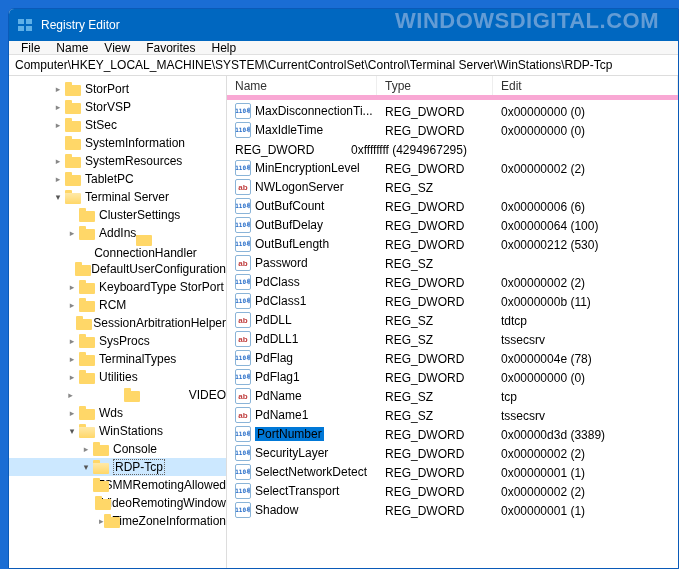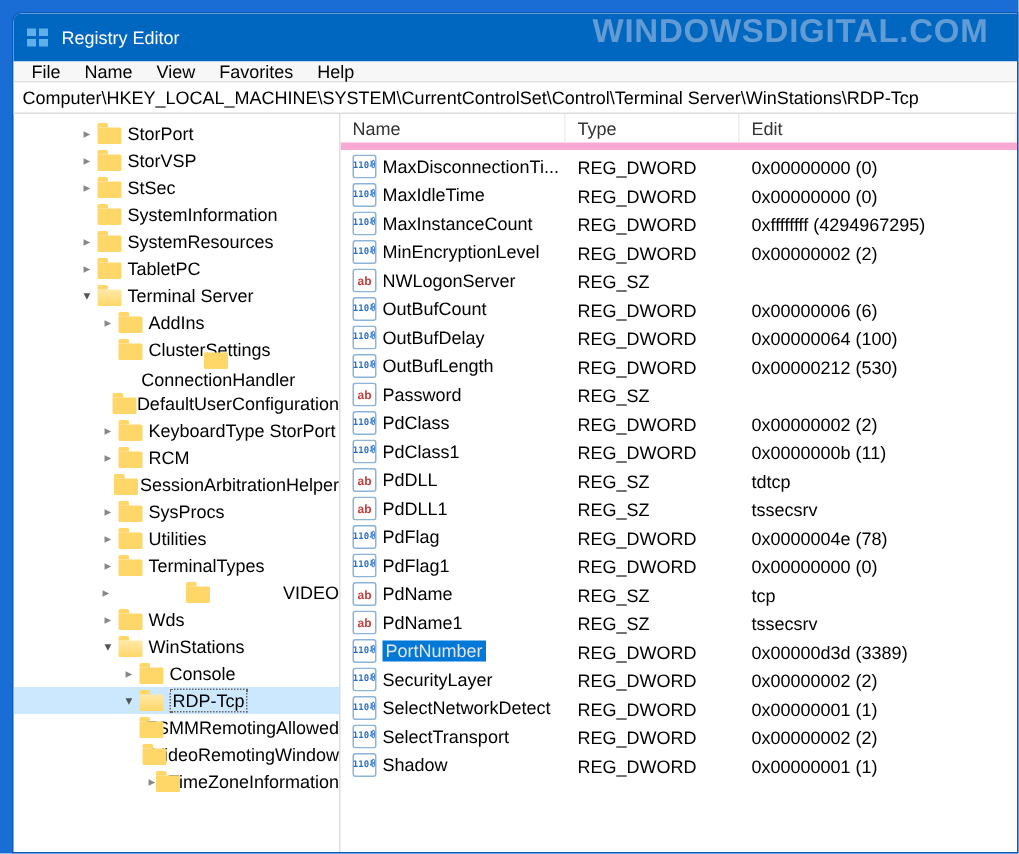--- a/index.html
+++ b/index.html
@@ -26,21 +26,21 @@
 .folder-icon::after { content: ""; position: absolute; width: 7px; height: 3px; top: 0; left: 0; background: #ffd768; border-radius: 1px 1px 0 0; }
 .folder-icon.open::before { background: linear-gradient(#ffe9a8,#ffd768); }
 .list { flex: 1; overflow: hidden; font-size: 12px; }
 .list-head { display: flex; border-bottom: 5px solid #f9a8d4; height: 24px; align-items: center; background: #fff; }
 .list-head div { padding: 0 8px; color: #333; border-right: 1px solid #eee; height: 100%; display: flex; align-items: center; }
 .col-name { width: 150px; }
 .col-type { width: 116px; }
 .col-data { flex: 1; }
 .list-body { }
 .list-row { display: flex; height: 19px; align-items: flex-end; }
-.list-row.selected .cell-name-text { background: #0078d7; color: #e5e5e5; padding: 0 2px; }
+.list-row.selected .cell-name-text { background: #0078d7; color: #000000; padding: 0 2px; }
 .cell { padding: 0 8px; overflow: hidden; white-space: nowrap; text-overflow: ellipsis; }
 .cell-name { width: 150px; display: flex; align-items: center; }
 .cell-type { width: 116px; }
 .cell-data { flex: 1; }
 .val-icon { width: 16px; height: 16px; margin-right: 4px; flex-shrink: 0; border: 1px solid #8ab4d8; border-radius: 2px; display: flex; align-items: center; justify-content: center; font-size: 8px; font-weight: bold; background: #fff; }
 .val-icon.bin { color: #2a6fc9; }
 .val-icon.bin::before { content: "110\A011"; white-space: pre; line-height: 6px; font-size: 6px; font-family: monospace; }
 .val-icon.str { color: #c04040; }
 .val-icon.str::before { content: "ab"; font-size: 8px; }
 </style>
@@ -103,29 +103,29 @@
           <span class="twisty closed"></span>
           <span class="folder-icon"></span>
           <span class="label">TabletPC</span>
         </div>
         <div class="tree-row" style="padding-left: 42px;">
           <span class="twisty open"></span>
           <span class="folder-icon open"></span>
           <span class="label">Terminal Server</span>
         </div>
         <div class="tree-row" style="padding-left: 56px;">
+          <span class="twisty none"></span>
+          <span class="folder-icon"></span>
+          <span class="label">ClusterSettings</span>
+        </div>
+        <div class="tree-row" style="padding-left: 56px;">
           <span class="twisty closed"></span>
           <span class="folder-icon"></span>
           <span class="label">AddIns</span>
         </div>
-        <div class="tree-row" style="padding-left: 56px;">
-          <span class="twisty none"></span>
-          <span class="folder-icon"></span>
-          <span class="label">ClusterSettings</span>
-        </div>
         <div class="tree-row" style="padding-left: 56px; flex-direction: column;">
           <span class="twisty none"></span>
           <span class="folder-icon"></span>
           <span class="label">ConnectionHandler</span>
         </div>
         <div class="tree-row" style="padding-left: 56px;">
           <span class="twisty none"></span>
           <span class="folder-icon"></span>
           <span class="label">DefaultUserConfiguration</span>
         </div>
@@ -145,26 +145,26 @@
           <span class="label">SessionArbitrationHelper</span>
         </div>
         <div class="tree-row" style="padding-left: 56px;">
           <span class="twisty closed"></span>
           <span class="folder-icon"></span>
           <span class="label">SysProcs</span>
         </div>
         <div class="tree-row" style="padding-left: 56px;">
           <span class="twisty closed"></span>
           <span class="folder-icon"></span>
+          <span class="label">TerminalTypes</span>
+        </div>
+        <div class="tree-row" style="padding-left: 56px;">
+          <span class="twisty closed"></span>
+          <span class="folder-icon"></span>
           <span class="label">Utilities</span>
-        </div>
-        <div class="tree-row" style="padding-left: 56px;">
-          <span class="twisty closed"></span>
-          <span class="folder-icon"></span>
-          <span class="label">TerminalTypes</span>
         </div>
         <div class="tree-row" style="padding-left: 56px; gap: 48px;">
           <span class="twisty closed"></span>
           <span class="folder-icon"></span>
           <span class="label">VIDEO</span>
         </div>
         <div class="tree-row" style="padding-left: 56px;">
           <span class="twisty closed"></span>
           <span class="folder-icon"></span>
           <span class="label">Wds</span>
@@ -217,24 +217,20 @@
           </div>
           <div class="list-row">
             <div class="cell cell-name">
               <span class="val-icon bin"></span>
               <span class="cell-name-text">MaxIdleTime</span>
             </div>
             <div class="cell cell-type">REG_DWORD</div>
             <div class="cell cell-data">0x00000000 (0)</div>
           </div>
           <div class="list-row">
-            <div class="cell cell-name">
-              <span class="val-icon bin"></span>
-              <span class="cell-name-text">MaxInstanceCount</span>
-            </div>
             <div class="cell cell-type">REG_DWORD</div>
             <div class="cell cell-data">0xffffffff (4294967295)</div>
           </div>
           <div class="list-row">
             <div class="cell cell-name">
               <span class="val-icon bin"></span>
               <span class="cell-name-text">MinEncryptionLevel</span>
             </div>
             <div class="cell cell-type">REG_DWORD</div>
             <div class="cell cell-data">0x00000002 (2)</div>

